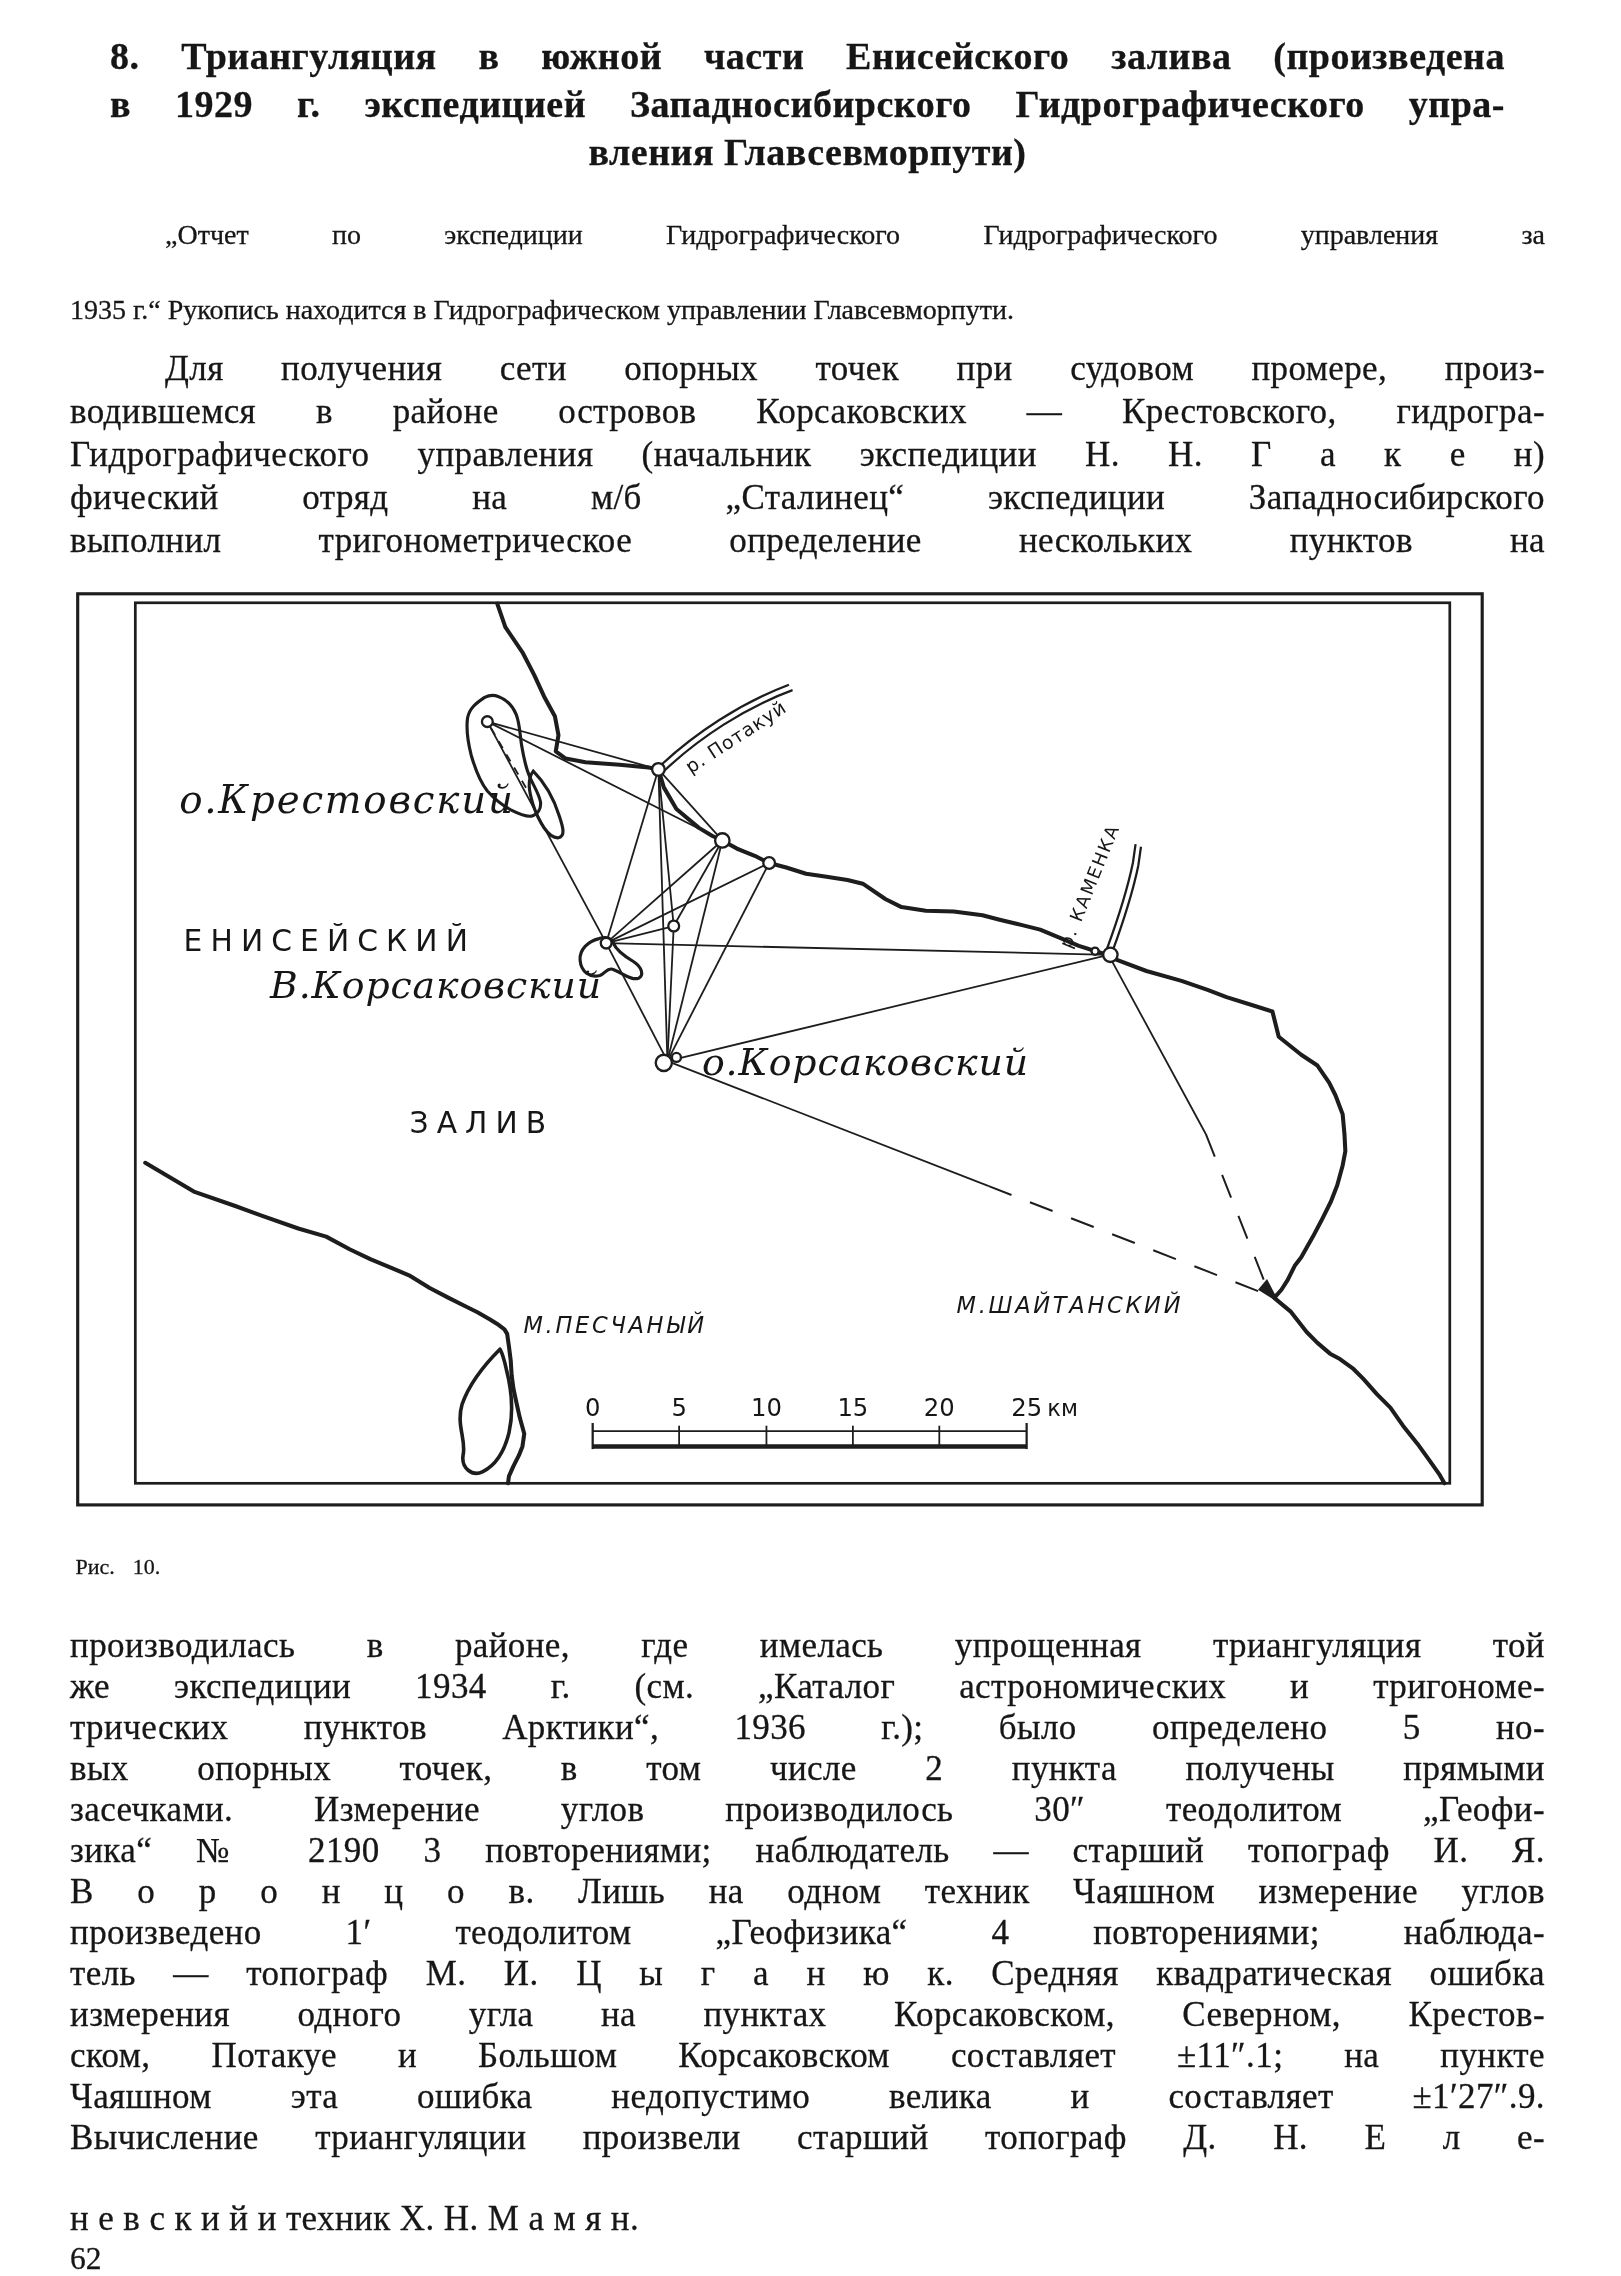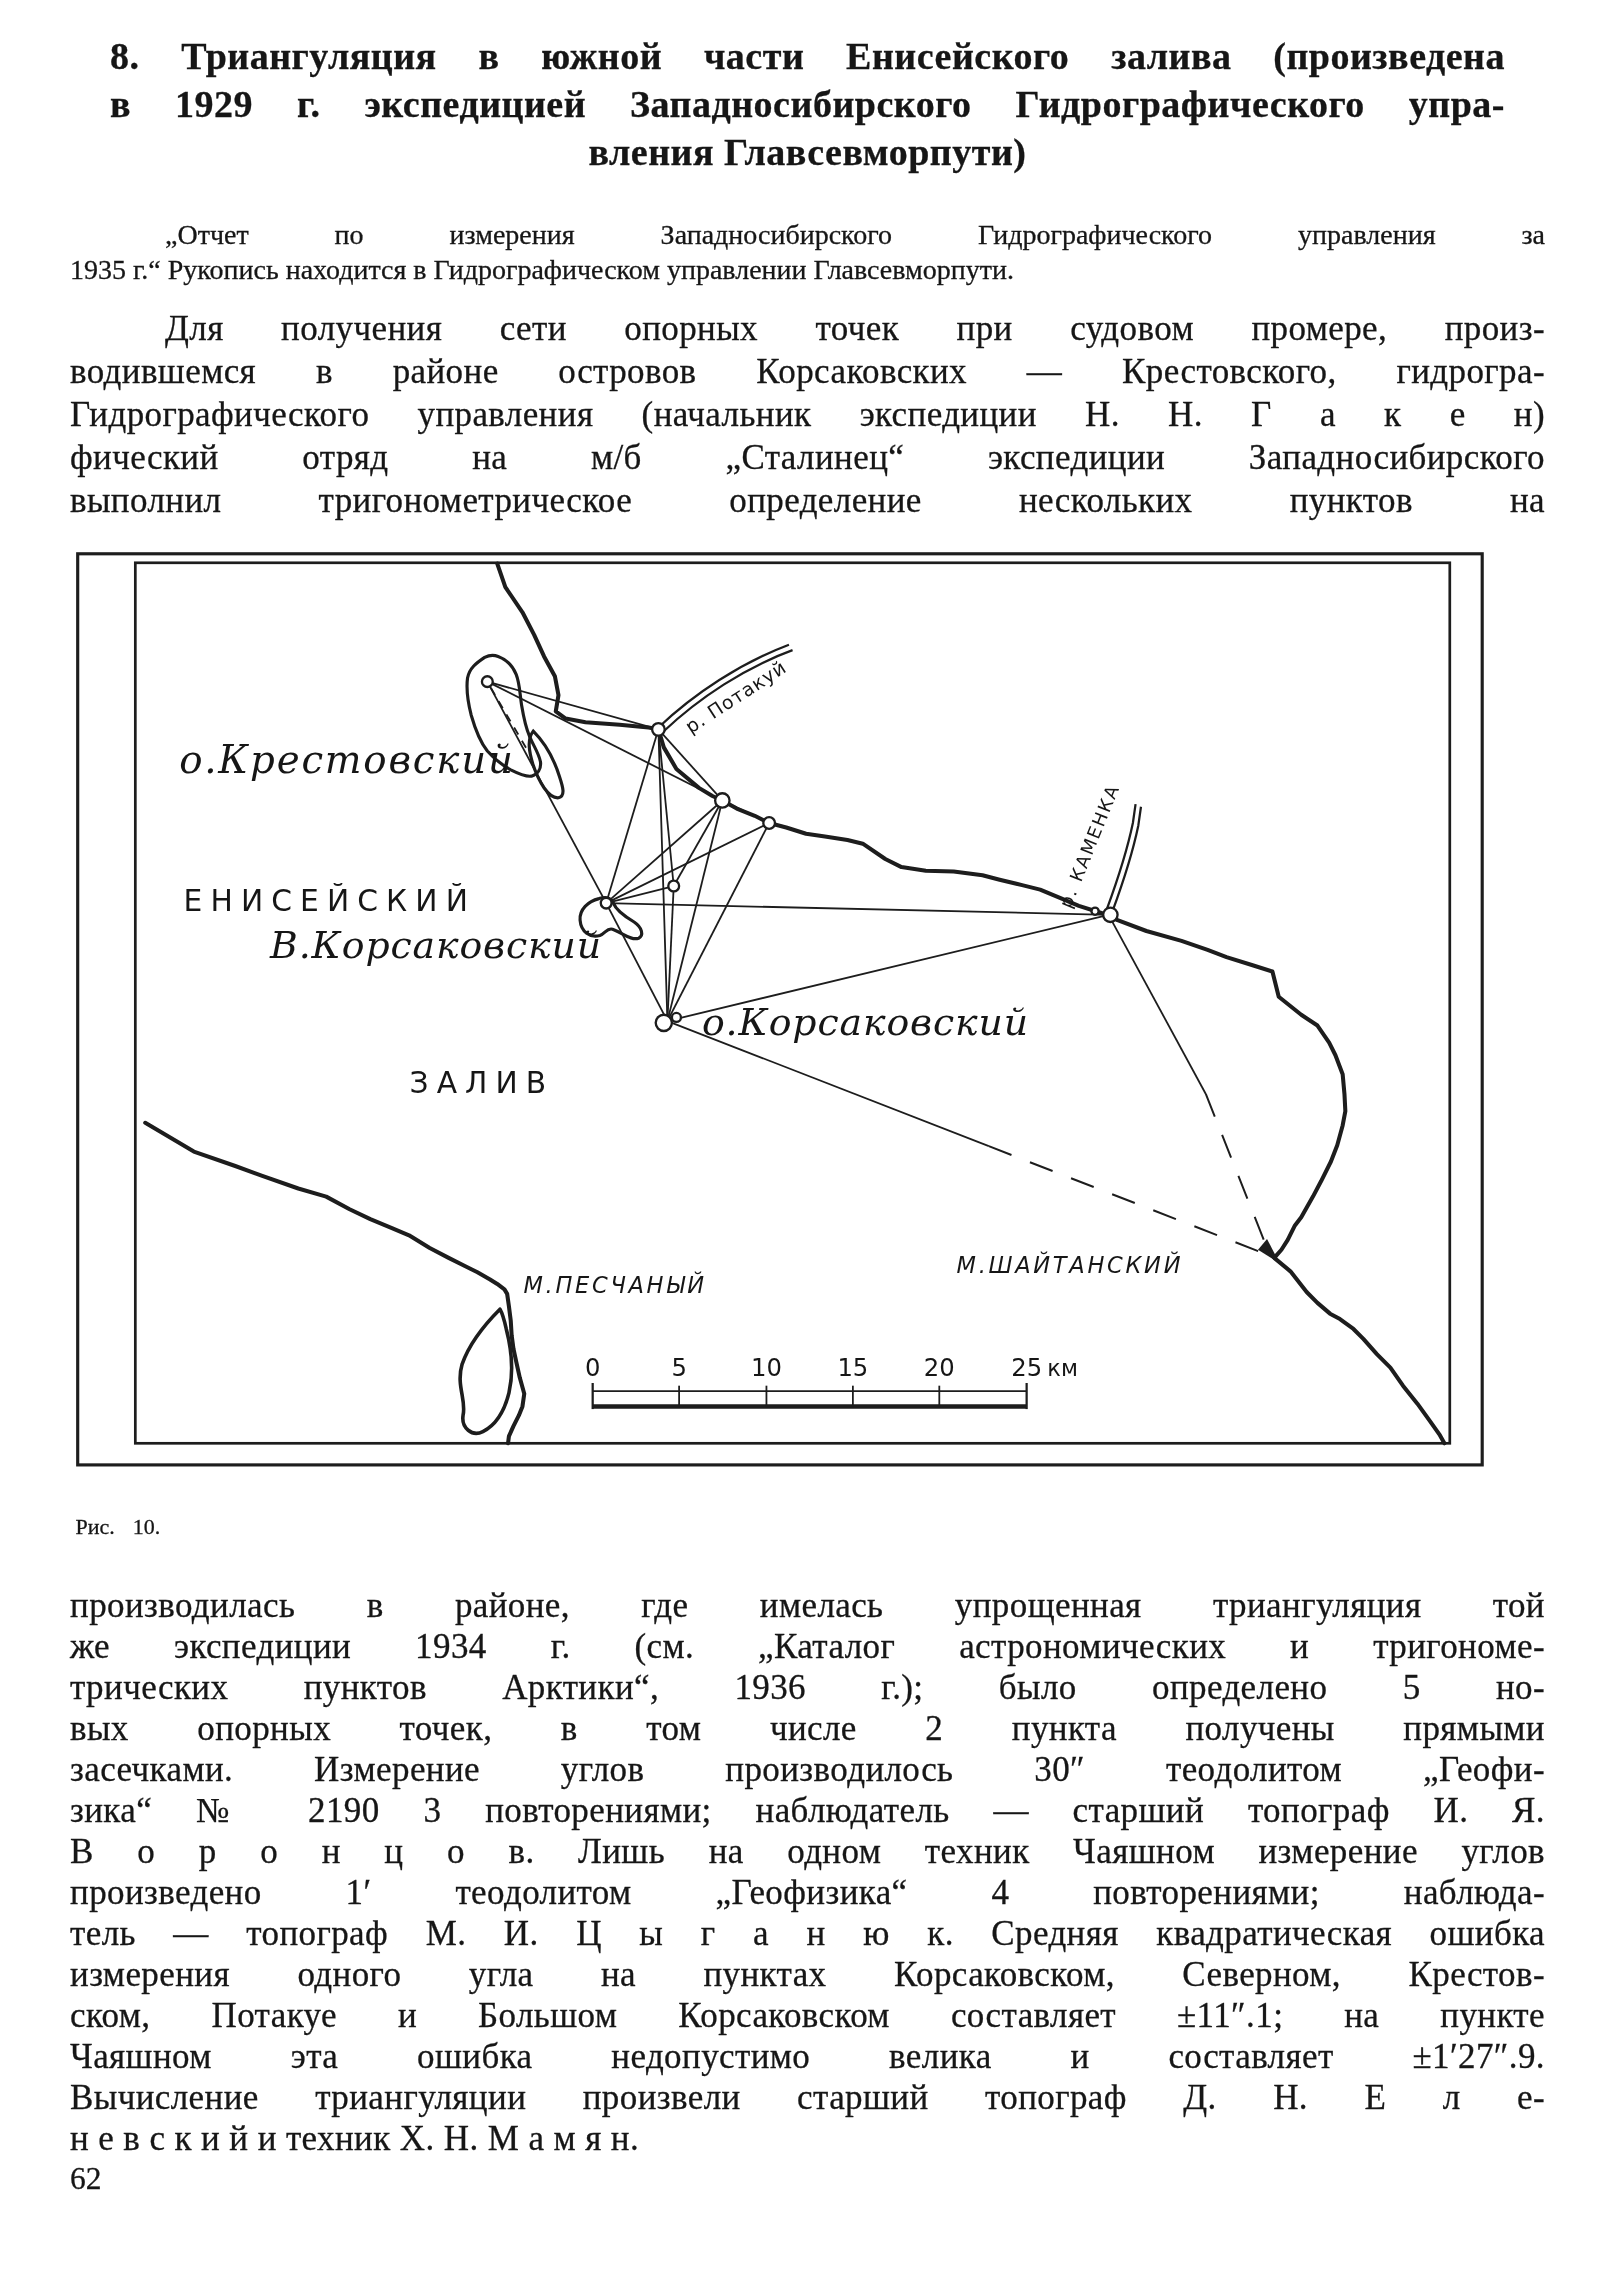--- a/index.html
+++ b/index.html
@@ -9,21 +9,21 @@
     font-family:"Liberation Serif",serif;
     -webkit-text-stroke:0.3px #1a1a1a;
   }
   .page{padding:32px 77px 0 70px;}
   .heading{padding:0 40px;}
   .h{font-weight:bold;font-size:38px;line-height:48px;letter-spacing:0.5px;}
   .jl{text-align:justify;text-align-last:justify;}
   .hc{text-align:center;}
   .cit{margin-top:41px;font-size:28px;line-height:35px;}
   .cit .ind{padding-left:95px;}
-  .left{text-align:left;text-align-last:left;}
+  .left{text-align:left;text-align-last:left;margin-top:40px;}
   .para{font-size:35px;letter-spacing:0.4px;}
   .p1{margin-top:20px;line-height:43px;}
   .p2{margin-top:45px;line-height:41px;}
   figure{margin:29px 0 0 5.4px;width:1409px;}
   figcaption{margin-top:27px;font-size:22px;word-spacing:12.6px;}
   .pageno{margin-top:1.8px;font-size:31.5px;}
   svg .stroke{stroke:#1d1d1d;fill:none;}
   svg text{fill:#161616;-webkit-text-stroke:0.2px #161616;}
   .lbl-i{font-family:"DejaVu Serif",serif;font-style:italic;}
   .lbl-c{font-family:"DejaVu Sans",sans-serif;}
@@ -33,21 +33,21 @@
 
 <div class="page">
 
   <div class="heading">
     <div class="h jl">8. Триангуляция в южной части Енисейского залива (произведена</div>
     <div class="h jl">в 1929 г. экспедицией Западносибирского Гидрографического упра-</div>
     <div class="h hc">вления Главсевморпути)</div>
   </div>
 
   <div class="cit">
-    <div class="jl ind">„Отчет по измерения Западносибирского Гидрографического управления за</div>
+    <div class="jl ind">„Отчет по экспедиции Гидрографического Гидрографического управления за</div>
     <div class="left">1935 г.“ Рукопись находится в Гидрографическом управлении Главсевморпути.</div>
   </div>
 
   <div class="para p1">
     <div class="jl" style="padding-left:95px;">Для получения сети опорных точек при судовом промере, произ-</div>
     <div class="jl">водившемся в районе островов Корсаковских — Крестовского, гидрогра-</div>
     <div class="jl">Гидрографического управления (начальник экспедиции Н. Н. Г а к е н)</div>
     <div class="jl">фический отряд на м/б „Сталинец“ экспедиции Западносибирского</div>
     <div class="jl">выполнил тригонометрическое определение нескольких пунктов на</div>
   </div>

